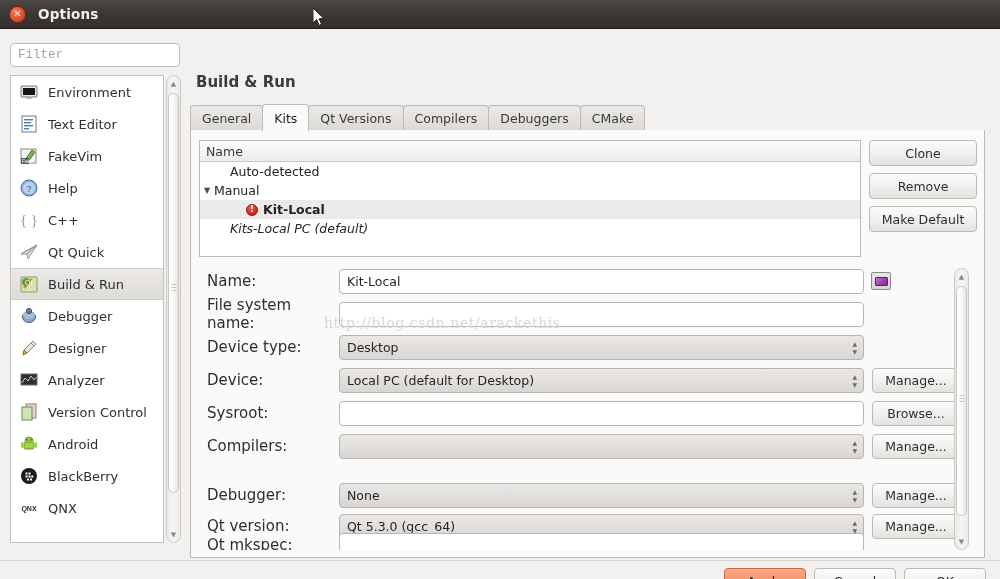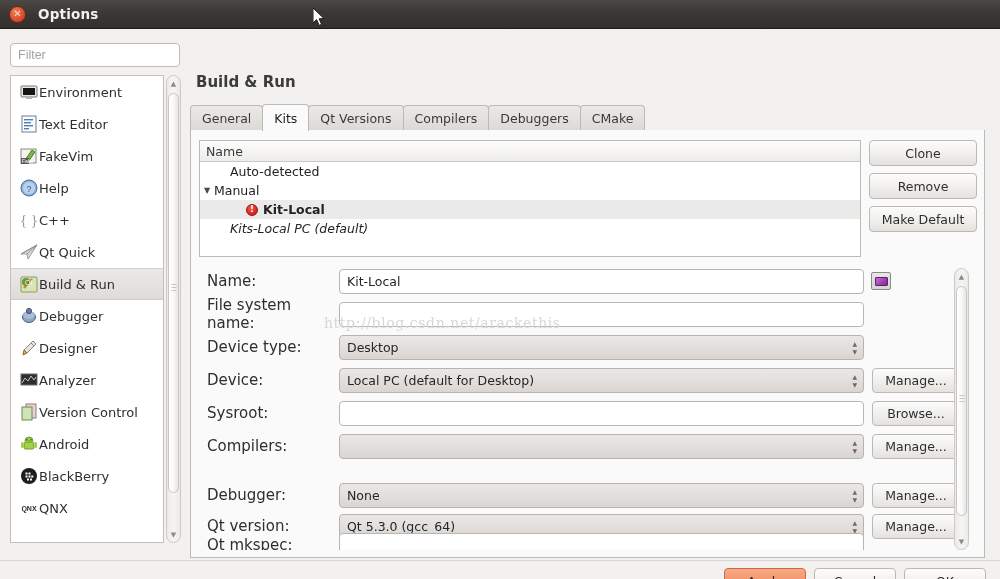--- a/index.html
+++ b/index.html
@@ -38,32 +38,32 @@
   .dialog-body {
     position: absolute; left: 0; top: 29px; width: 1000px; height: 550px;
     background: #f2f1f0;
   }
 
   
   .filter-box {
     position: absolute; left: 10px; top: 14px; width: 170px; height: 24px;
     border: 1px solid #bfbcb8; border-radius: 4px; background: #ffffff;
     font-size: 12.5px; color: #0369a1; padding: 0 7px;
-    font-family: Liberation Sans, sans-serif;
+    font-family: Liberation Mono, monospace;
   }
   .filter-box::placeholder { color: #a5a29e; }
 
   .sidebar-wrap {
     position: absolute; left: 10px; top: 46px; width: 154px; height: 468px;
     background: #ffffff; border: 1px solid #c3c0bc;
   }
   .sidebar-list { width: 100%; height: 100%; overflow: hidden; }
   .side-item {
     display: flex; align-items: center; height: 32px; padding-left: 8px;
-    cursor: pointer;
+    gap: 9px; cursor: pointer;
   }
   .side-item.selected {
     background: linear-gradient(to bottom, #ebe9e7 0%, #dedbd8 100%);
     border-top: 1px solid #d3d0cd; border-bottom: 1px solid #cfccc9;
     font-weight: normal;
   }
   .side-label { font-size: 13px; color: #2f2f2f; white-space: nowrap; }
   .ico { width: 20px; height: 20px; flex: 0 0 20px; position: relative; }
 
   

